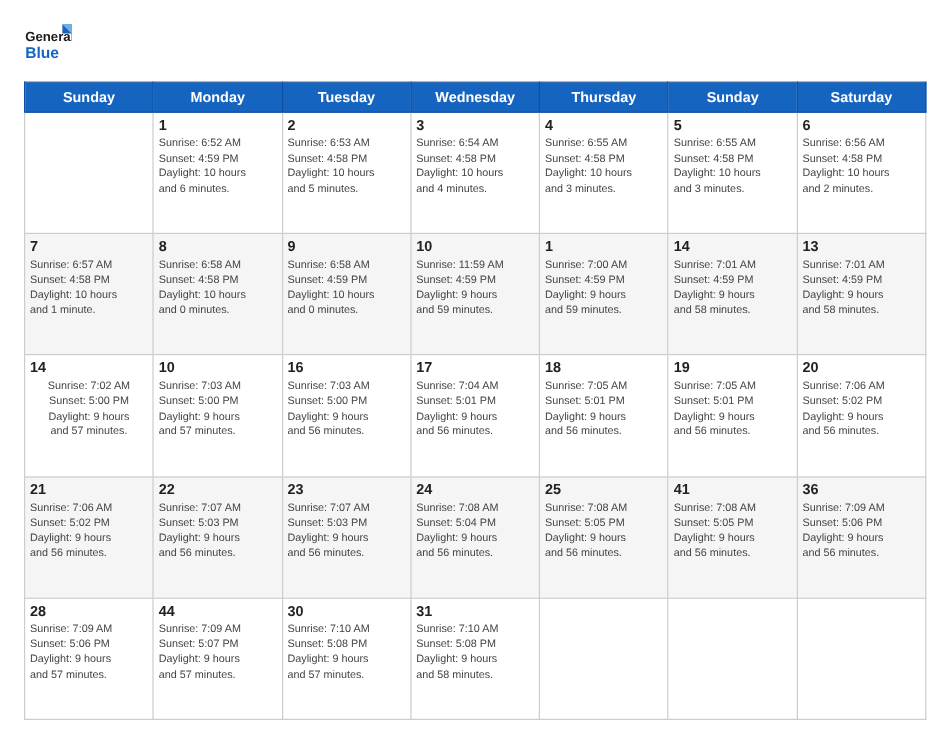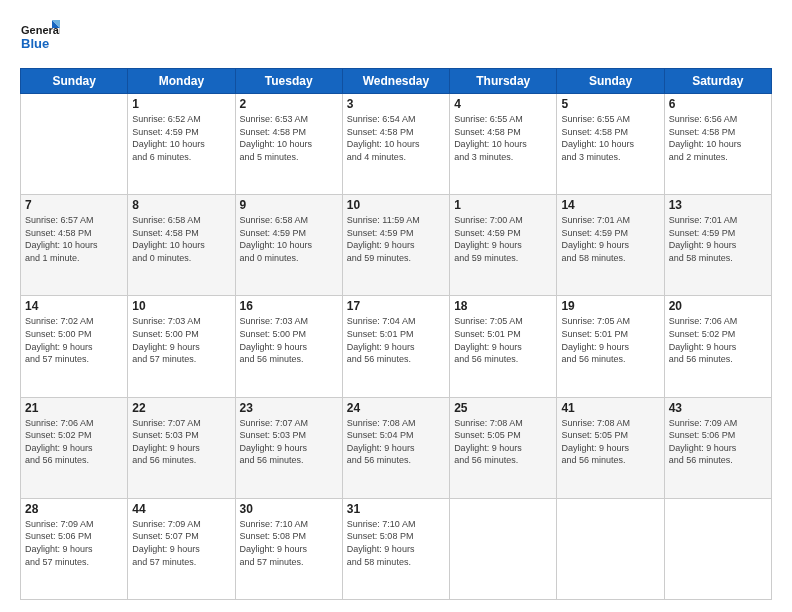--- a/index.html
+++ b/index.html
@@ -211,21 +211,21 @@
             <span class="day-num">13</span>
             <div class="day-info" style="white-space: pre-line;">Sunrise: 7:01 AM
 Sunset: 4:59 PM
 Daylight: 9 hours
 and 58 minutes.</div>
           </td>
         </tr>
         <tr class="row-white">
           <td>
             <span class="day-num">14</span>
-            <div class="day-info" style="white-space: pre-line;">Sunrise: 7:02 AM
+            <div class="day-info" style="white-space: pre-line; text-align: center;">Sunrise: 7:02 AM
 Sunset: 5:00 PM
 Daylight: 9 hours
 and 57 minutes.</div>
           </td>
           <td>
             <span class="day-num">10</span>
             <div class="day-info" style="white-space: pre-line;">Sunrise: 7:03 AM
 Sunset: 5:00 PM
 Daylight: 9 hours
 and 57 minutes.</div>
@@ -303,21 +303,21 @@
 and 56 minutes.</div>
           </td>
           <td>
             <span class="day-num">41</span>
             <div class="day-info" style="white-space: pre-line;">Sunrise: 7:08 AM
 Sunset: 5:05 PM
 Daylight: 9 hours
 and 56 minutes.</div>
           </td>
           <td>
-            <span class="day-num">43</span>
+            <span class="day-num">36</span>
             <div class="day-info" style="white-space: pre-line;">Sunrise: 7:09 AM
 Sunset: 5:06 PM
 Daylight: 9 hours
 and 56 minutes.</div>
           </td>
         </tr>
         <tr class="row-white">
           <td>
             <span class="day-num">28</span>
             <div class="day-info" style="white-space: pre-line;">Sunrise: 7:09 AM

